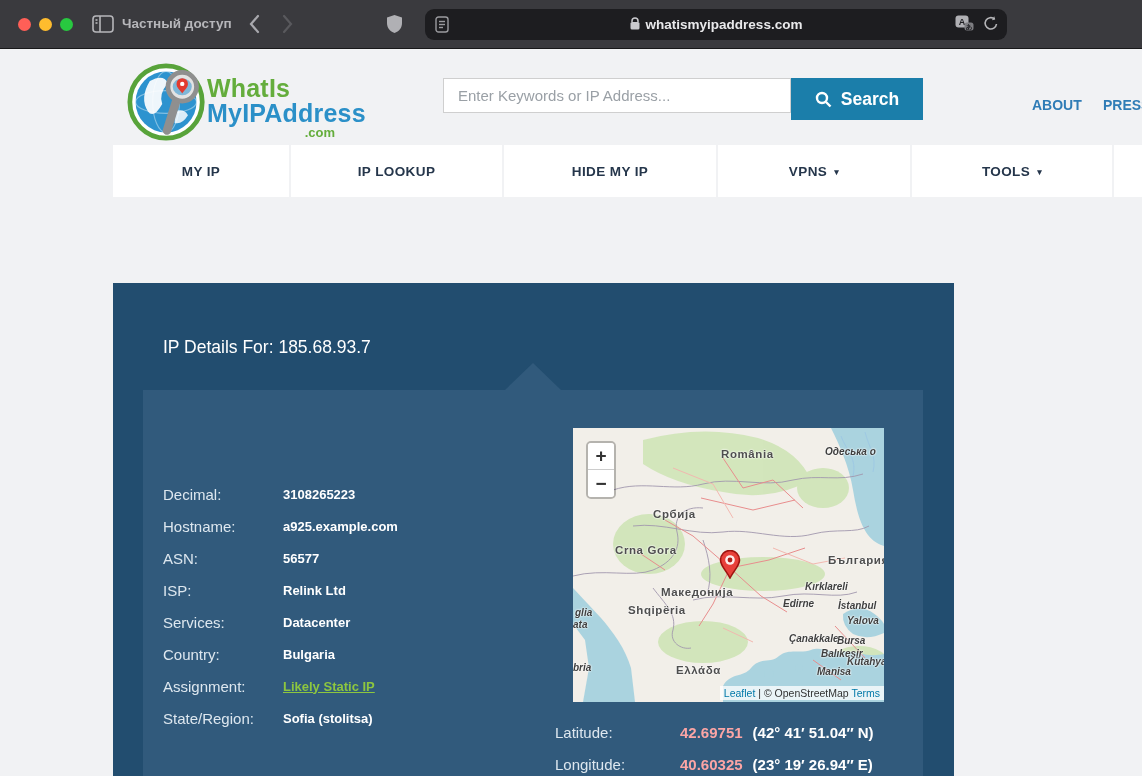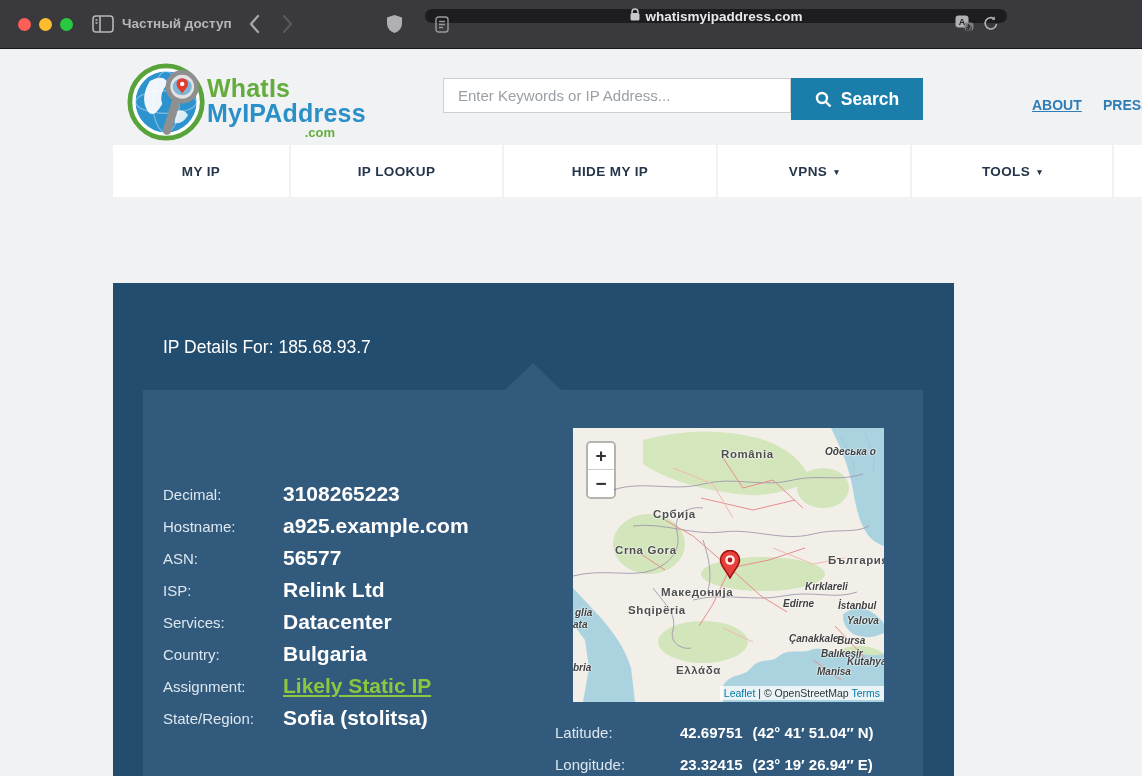--- a/index.html
+++ b/index.html
@@ -13,60 +13,60 @@
   .tl.red { left:18px; background:#ff5f57; }
   .tl.yellow { left:39px; background:#febc2e; }
   .tl.green { left:60px; background:#28c840; }
   .chrome-icon { position:absolute; color:#b6b6ba; }
   .sidebar-ic { left:92px; top:15px; }
   .private-label { position:absolute; left:122px; top:16px; color:#b6b6ba; font-size:13.5px; font-weight:700; }
   .nav-chevron { position:absolute; top:14px; font-size:18px; }
   .back-ch { left:249px; color:#a8a8ad; }
   .fwd-ch { left:282px; color:#59595d; }
   .shield-ic { left:386px; top:14px; }
-  .url-bar { position:absolute; left:425px; top:9px; width:582px; height:14px; background:#1d1d20; border-radius:9px; display:flex; align-items:center; }
+  .url-bar { position:absolute; left:425px; top:9px; width:582px; height:31px; background:#1d1d20; border-radius:9px; display:flex; align-items:center; }
   .url-left { position:absolute; left:10px; top:7px; }
   .url-center { margin:0 auto; display:flex; align-items:center; gap:6px; color:#e9e9eb; font-size:13.5px; font-weight:600; }
   .url-right { position:absolute; right:8px; top:6px; display:flex; gap:9px; align-items:center; }
 
   
   .logo-globe { position:absolute; left:127px; top:62px; }
   .wordmark { position:absolute; left:207px; top:76px; line-height:1.0; }
   .wm1 { color:#64ad3c; font-size:25px; font-weight:bold; letter-spacing:0.2px; }
   .wm2 { color:#2b90c8; font-size:25px; font-weight:bold; letter-spacing:0.2px; }
   .wm3 { color:#64ad3c; font-size:13px; font-weight:bold; text-align:right; width:128px; }
   .search-input { position:absolute; left:443px; top:78px; width:348px; height:35px; border:1px solid #cfcfcf; background:#fff; padding:0 14px; font-size:15px; color:#444; font-family:"Liberation Sans",sans-serif; }
   .search-input::placeholder { color:#9aa0a6; }
   .search-btn { position:absolute; left:791px; top:78px; width:132px; height:42px; background:#1b7eaa; border:none; color:#fff; font-size:17.5px; font-weight:bold; display:flex; align-items:center; justify-content:center; gap:9px; cursor:pointer; font-family:"Liberation Sans",sans-serif; }
   .hdr-link { position:absolute; top:97px; color:#2f7cb6; font-size:14px; font-weight:bold; cursor:pointer; }
-  .hdr-about { left:1032px;text-decoration:underline; }
+  .hdr-about { left:1032px; }
   .hdr-press { left:1103px; }
 
   
   .mainnav { position:absolute; left:113px; top:145px; height:52px; display:flex; gap:2px; }
   .nav-tab { background:#fff; height:52px; display:flex; align-items:center; justify-content:center; gap:7px; color:#25364b; font-size:13.5px; font-weight:bold; letter-spacing:0.4px; cursor:pointer; }
   .nav-tab .caret { font-size:9px; position:relative; top:1px; }
   .nav-stub { background:#fff; width:29px; height:52px; }
 
   
   .panel-outer { position:absolute; left:113px; top:283px; width:841px; height:493px; background:#224d6f; }
   .panel-title { position:absolute; left:50px; top:54px; color:#fff; font-size:17.5px; font-weight:500; }
   .panel-inner { position:absolute; left:30px; top:107px; width:780px; height:386px; background:#315a7c; }
   .notch { position:absolute; left:362px; top:-27px; width:0; height:0; border-left:28px solid transparent; border-right:28px solid transparent; border-bottom:27px solid #315a7c; }
 
   .details-list { position:absolute; left:20px; top:88px; }
   .detail-row { height:32px; display:flex; align-items:center; }
   .detail-label { width:120px; color:#dde7ef; font-size:15px; }
-  .detail-value { color:#fff; font-size:21px; font-weight:bold; }
+  .detail-value { color:#fff; font-size:13px; font-weight:bold; }
   .detail-value.link { color:#8dc63f; text-decoration:underline; font-weight:600; cursor:pointer; }
 
   .coords-list { position:absolute; left:412px; top:326px; }
   .coord-row { height:32px; display:flex; align-items:center; }
   .coord-label { width:125px; color:#dde7ef; font-size:15px; }
-  .coord-value { color:#ffffff; font-size:15px; font-weight:bold; }
+  .coord-value { color:#fca5a5; font-size:15px; font-weight:bold; }
   .coord-dms { color:#fff; font-size:15px; font-weight:bold; margin-left:10px; }
 
   
   .map { position:absolute; left:430px; top:38px; width:311px; height:274px; overflow:hidden; background:#f2efe9; }
   .map svg.base { position:absolute; left:0; top:0; }
   .map-label { position:absolute; white-space:nowrap; text-shadow:0 0 2px #fff, 0 0 2px #fff; }
   .map-label.country { color:#4e4e4e; font-size:11.5px; font-weight:bold; letter-spacing:0.6px; }
   .map-label.place { color:#3f3f3f; font-size:10px; font-style:italic; font-weight:600; }
   .zoomctl { position:absolute; left:13px; top:13px; width:30px; border:2px solid rgba(0,0,0,0.25); border-radius:5px; overflow:hidden; }
   .zoomctl button { display:block; width:26px; height:27px; background:#fff; border:none; font-size:19px; font-weight:bold; color:#333; cursor:pointer; line-height:24px; font-family:"Liberation Sans",sans-serif; }
@@ -346,20 +346,20 @@
       </div>
 
       <div class="coords-list">
           <div class="coord-row">
             <span class="coord-label">Latitude:</span>
             <span class="coord-value">42.69751</span>
             <span class="coord-dms">(42° 41′ 51.04″ N)</span>
           </div>
           <div class="coord-row">
             <span class="coord-label">Longitude:</span>
-            <span class="coord-value">23.32415</span>
+            <span class="coord-value">40.60325</span>
             <span class="coord-dms">(23° 19′ 26.94″ E)</span>
           </div>
         </div>
     </div>
   </div>
 
 </div>
 
 </body></html>

